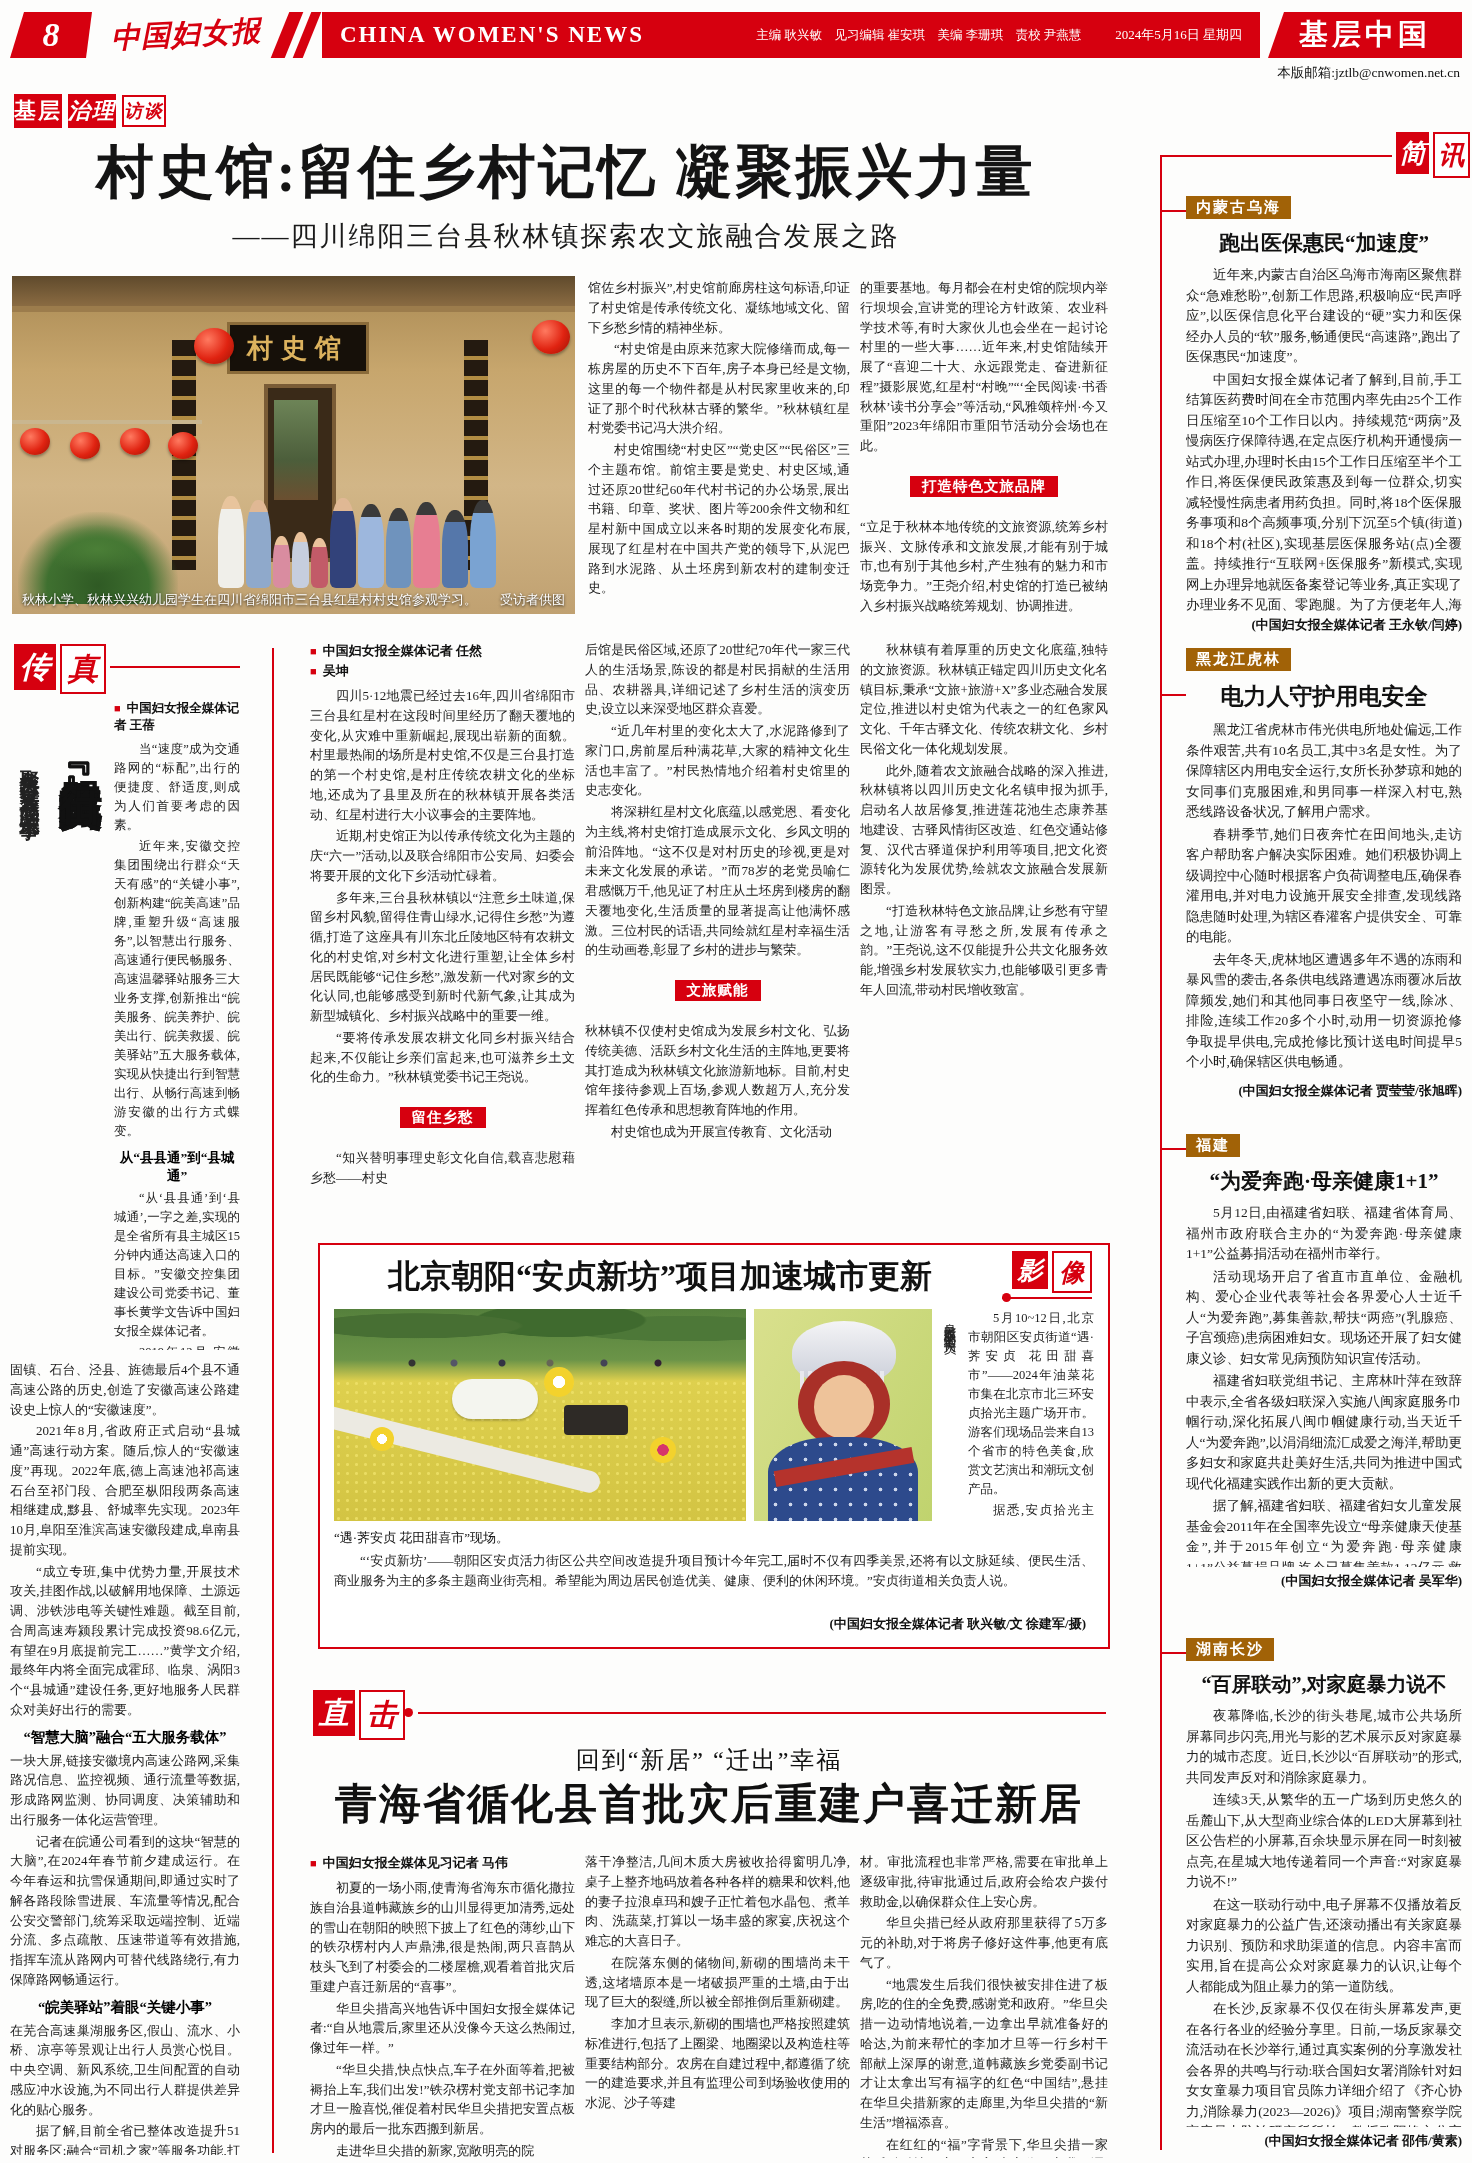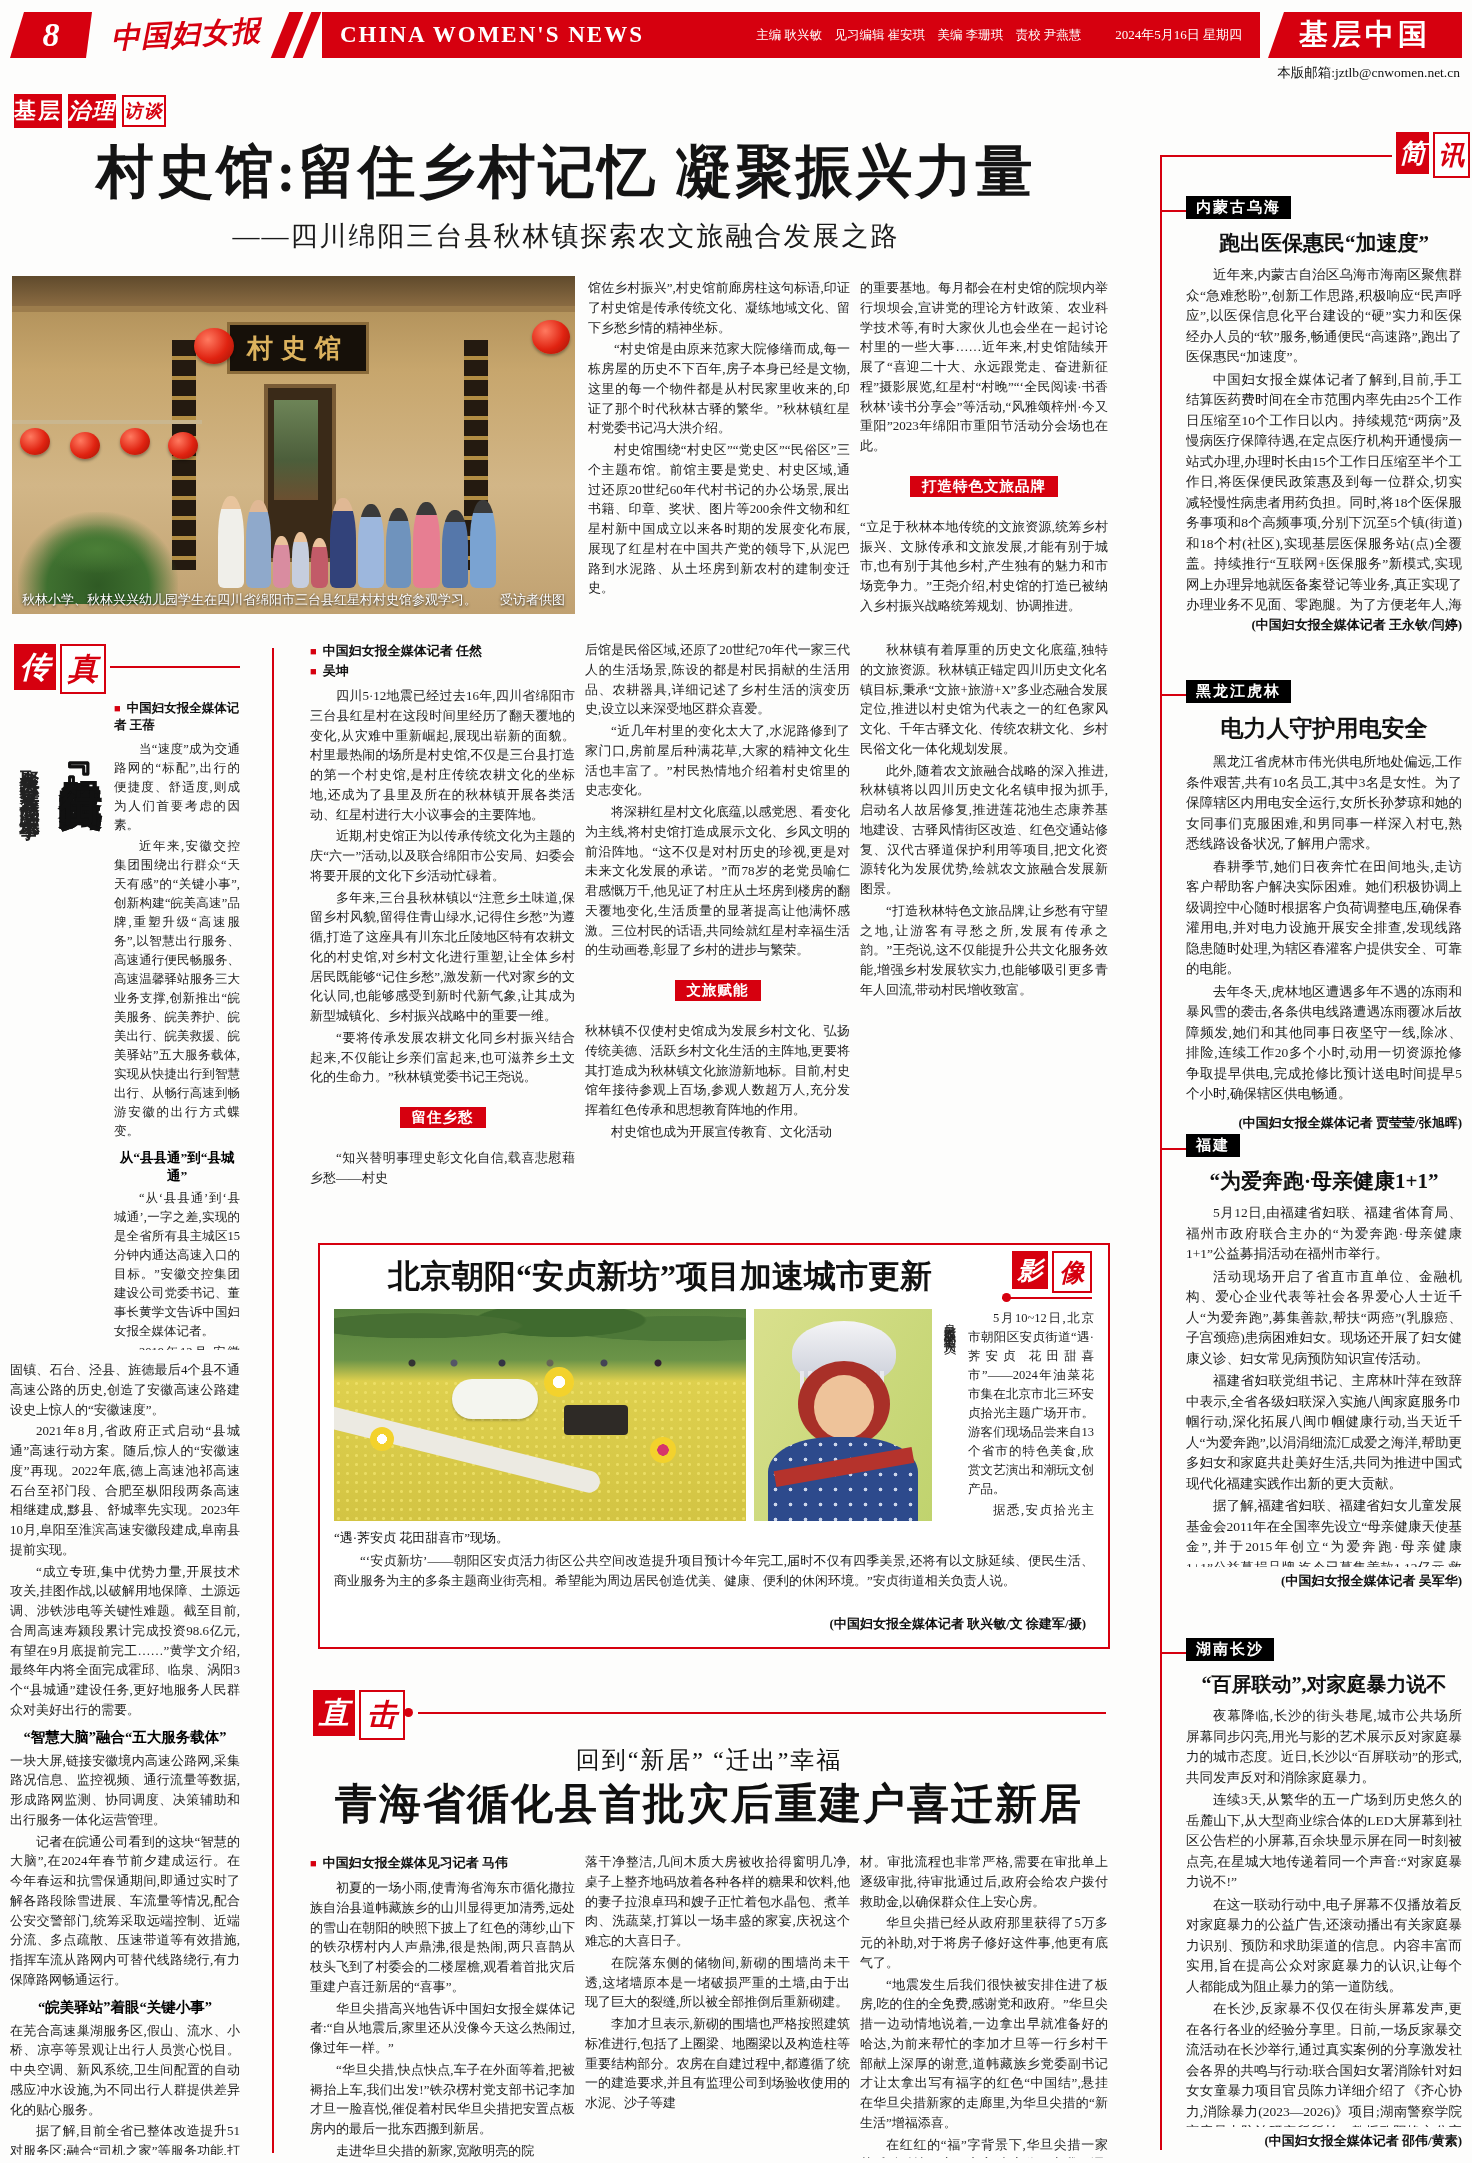--- a/index.html
+++ b/index.html
@@ -19,21 +19,21 @@
   .koutline{background:#fff;color:#d6000f;border:2px solid #d6000f;font-style:italic;font-size:18px;height:28px;align-self:center}
   .badge2{display:flex;gap:4px}
   .bchar{width:42px;height:46px;display:flex;align-items:center;justify-content:center;font-size:30px;font-weight:bold;font-style:italic;font-family:"Liberation Serif",serif}
   .bsolid{background:#d6000f;color:#fff}
   .boutline{background:#fff;color:#d6000f;border:2px solid #d6000f}
   .rule{background:#d6000f;height:2px}
   .ruledot{width:9px;height:9px;border-radius:50%;background:#d6000f;position:absolute;top:-4px;left:0}
   .h1{font-size:57px;font-weight:bold;color:#141414;text-align:center;letter-spacing:3px}
   .deck{font-size:27px;color:#1a1a1a;text-align:center;letter-spacing:2px}
   .vtext{writing-mode:vertical-rl;text-orientation:upright}
-  .region-tag{display:inline-block;background:#000000;color:#fff;font-size:15px;font-weight:bold;padding:2px 10px;letter-spacing:2px}
+  .region-tag{display:inline-block;background:#a16207;color:#fff;font-size:15px;font-weight:bold;padding:2px 10px;letter-spacing:2px}
   .brief{display:flex;flex-direction:column}
   .brief-h{font-size:21px;font-weight:bold;text-align:center;margin:10px 0 8px;color:#111;white-space:nowrap}
   .brief-body{flex:1;overflow:hidden}
   .brief-byline{text-align:right;font-weight:bold;font-size:13px;margin-top:5px;font-family:"Liberation Serif",serif;color:#111}
   .caption-ov{position:absolute;left:10px;right:10px;bottom:5px;color:#fff;font-size:13px;display:flex;justify-content:space-between;text-shadow:0 1px 3px rgba(0,0,0,.9);font-family:"Liberation Serif",serif}
   .photo{overflow:hidden}
   .pp{display:inline-block;border-radius:45% 45% 6px 6px;margin:0 1px;vertical-align:bottom}
   .lantern{position:absolute;border-radius:50%;background:radial-gradient(circle at 35% 32%,#ff7a60,#e02311 55%,#9c1202);box-shadow:0 2px 3px rgba(0,0,0,.35)}
   .pillar{position:absolute;background:#241a10;background-image:repeating-linear-gradient(180deg,transparent 0 16px,rgba(214,170,80,.8) 16px 20px)}
   .masttxt{color:#fff;font-family:"Liberation Serif",serif}
@@ -287,21 +287,21 @@
 <div class="abs brief" style="left:1186px;top:196px;width:276px;height:438px">
   <div><span class="region-tag">内蒙古乌海</span></div>
   <div class="brief-h serif">跑出医保惠民“加速度”</div>
   <div class="brief-body">
       <p class="para" style="font-size:13.5px">近年来,内蒙古自治区乌海市海南区聚焦群众“急难愁盼”,创新工作思路,积极响应“民声呼应”,以医保信息化平台建设的“硬”实力和医保经办人员的“软”服务,畅通便民“高速路”,跑出了医保惠民“加速度”。</p>
       <p class="para" style="font-size:13.5px">中国妇女报全媒体记者了解到,目前,手工结算医药费时间在全市范围内率先由25个工作日压缩至10个工作日以内。持续规范“两病”及慢病医疗保障待遇,在定点医疗机构开通慢病一站式办理,办理时长由15个工作日压缩至半个工作日,将医保便民政策惠及到每一位群众,切实减轻慢性病患者用药负担。同时,将18个医保服务事项和8个高频事项,分别下沉至5个镇(街道)和18个村(社区),实现基层医保服务站(点)全覆盖。持续推行“互联网+医保服务”新模式,实现网上办理异地就医备案登记等业务,真正实现了办理业务不见面、零跑腿。为了方便老年人,海南区医保服务中心还专门启动了全程为老人“帮办、代办”服务。整个办事过程真正做到了“热心接待、耐心解答、细心办理、暖心服务”,使医保政策红利不断释放,群众的获得感、幸福感、安全感不断提升。</p>
     </div>
   <div class="brief-byline">(中国妇女报全媒体记者 王永钦/闫婷)</div>
 </div>
 
-<div class="abs brief" style="left:1186px;top:680px;width:276px;height:452px">
+<div class="abs brief" style="left:1186px;top:648px;width:276px;height:452px">
   <div><span class="region-tag">黑龙江虎林</span></div>
   <div class="brief-h serif" style="font-size:23px">电力人守护用电安全</div>
   <div class="brief-body">
       <p class="para" style="font-size:13.5px">黑龙江省虎林市伟光供电所地处偏远,工作条件艰苦,共有10名员工,其中3名是女性。为了保障辖区内用电安全运行,女所长孙梦琼和她的女同事们克服困难,和男同事一样深入村屯,熟悉线路设备状况,了解用户需求。</p>
       <p class="para" style="font-size:13.5px">春耕季节,她们日夜奔忙在田间地头,走访客户帮助客户解决实际困难。她们积极协调上级调控中心随时根据客户负荷调整电压,确保春灌用电,并对电力设施开展安全排查,发现线路隐患随时处理,为辖区春灌客户提供安全、可靠的电能。</p>
       <p class="para" style="font-size:13.5px">去年冬天,虎林地区遭遇多年不遇的冻雨和暴风雪的袭击,各条供电线路遭遇冻雨覆冰后故障频发,她们和其他同事日夜坚守一线,除冰、排险,连续工作20多个小时,动用一切资源抢修争取提早供电,完成抢修比预计送电时间提早5个小时,确保辖区供电畅通。</p>
       <p class="para" style="font-size:13.5px">“人民电业为人民”。伟光供电所的她们用奉献精神热心服务广大辖区客户,用电力人的初心守护人民的用电安全。</p>
     </div>
   <div class="brief-byline">(中国妇女报全媒体记者 贾莹莹/张旭晖)</div>
 </div>

